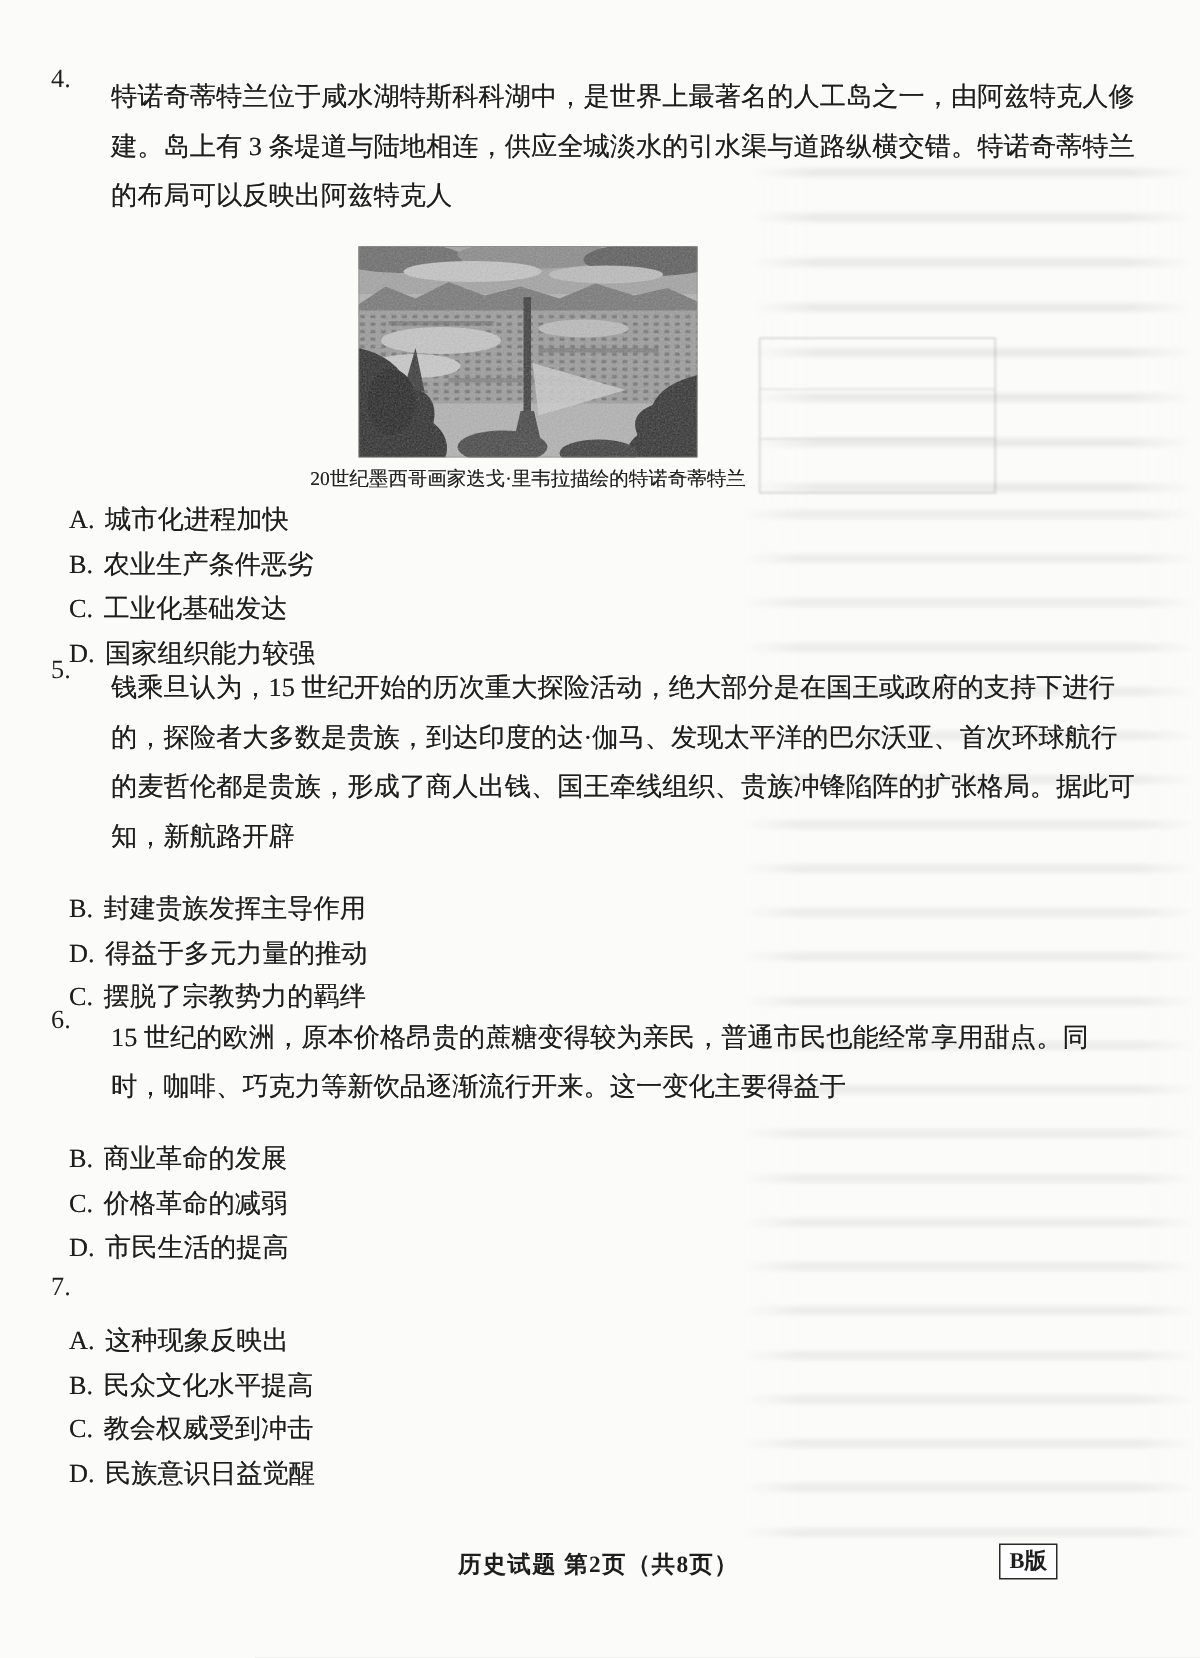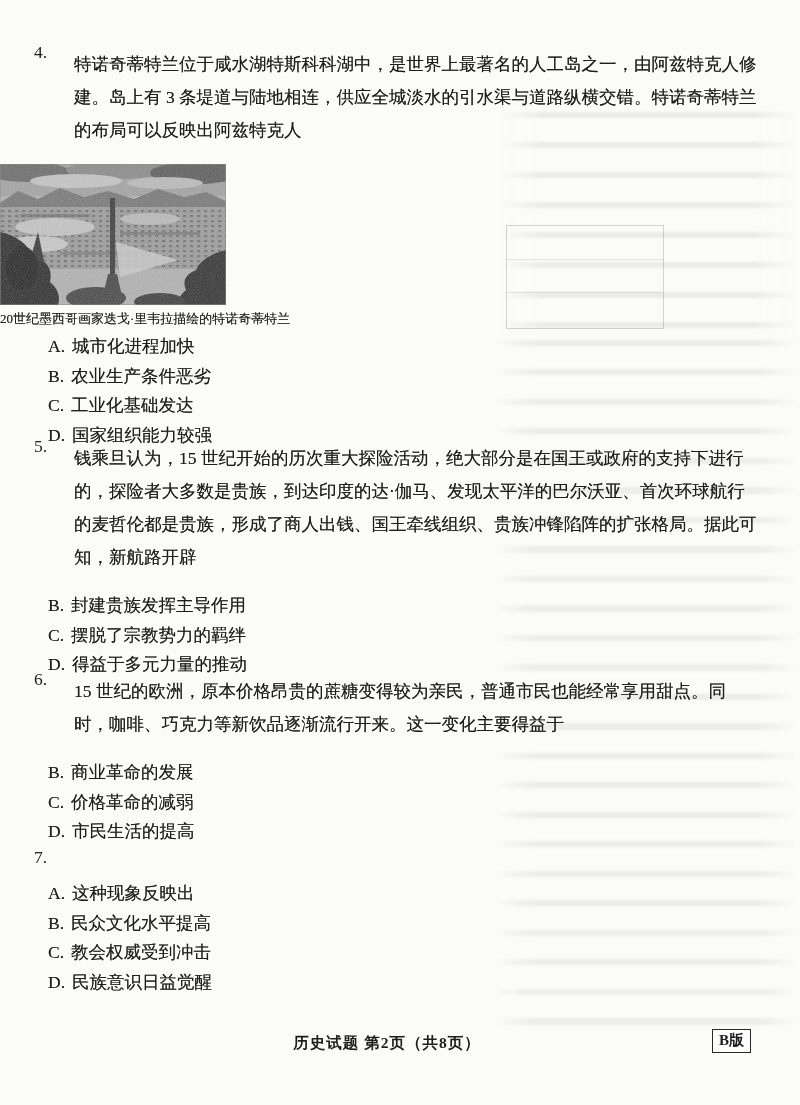--- a/index.html
+++ b/index.html
@@ -9,32 +9,32 @@
     font-family:"Liberation Serif","DejaVu Serif",serif;
     color:#1e1e1e;
   }
   
   .question{position:absolute;left:0;width:800px;}
   .q4{top:36px}.q5{top:430px}.q6{top:663px}.q7{top:841px}
   .stem-row{display:flex;align-items:flex-start;padding-left:34px;}
   .qnum{flex:0 0 28px;font-size:17.5px;line-height:33px;white-space:nowrap;}
   .stem{margin:12px;width:686px;font-size:17.5px;line-height:33px;
         text-shadow:0 0 .4px rgba(20,20,20,.65);}
-  .options{list-style:none;margin:5px 0 0;padding:0 0 0 48px;}
+  .options{list-style:none;margin:5px 15px 0;padding:0 0 0 31px;}
   .options li{font-size:17.5px;line-height:29.6px;text-shadow:0 0 .4px rgba(20,20,20,.6);}
   .olabel{margin-right:7px;}
   
-  .fig{margin:5px 0 0;width:704px;text-align:left;}
+  .fig{margin:5px 0 0;width:704px;text-align:center;}
   .fig svg{display:inline-block;width:226px;height:141px;vertical-align:top;}
   .fig figcaption{font-size:13px;line-height:17px;margin-top:5px;color:#232323;
         text-shadow:0 0 .3px rgba(20,20,20,.55);}
   
-  .page-label{position:absolute;top:1033px;left:4px;width:766px;text-align:center;
+  .page-label{position:absolute;top:1033px;left:16px;width:766px;text-align:center;
         font-size:15.5px;font-weight:600;letter-spacing:1px;}
-  .edition{position:absolute;top:1029px;left:712px;border:1.5px solid #2a2a2a;
+  .edition{position:absolute;top:1029px;left:666px;border:1.5px solid #2a2a2a;
         padding:1px 6px 2px;font-size:15px;font-weight:600;background:rgba(255,255,255,.6);}
   
   .bleed{position:absolute;pointer-events:none;filter:blur(1.3px);opacity:.75;}
   .bleed-a{left:502px;top:112px;width:292px;height:230px;
     background:
       linear-gradient(90deg,rgba(251,251,249,.95),rgba(251,251,249,0) 14%,rgba(251,251,249,0) 86%,rgba(251,251,249,.95)),
       repeating-linear-gradient(180deg,rgba(120,120,120,.17) 0 6px,rgba(120,120,120,0) 6px 30px);}
   .bleed-b{left:497px;top:340px;width:298px;height:695px;
     background:
       linear-gradient(90deg,rgba(251,251,249,.95),rgba(251,251,249,0) 12%,rgba(251,251,249,0) 88%,rgba(251,251,249,.95)),
@@ -115,22 +115,22 @@
     </ul>
   </section>
 
   <section class="question q5">
     <div class="stem-row">
       <span class="qnum">5.</span>
       <p class="stem">钱乘旦认为，15 世纪开始的历次重大探险活动，绝大部分是在国王或政府的支持下进行的，探险者大多数是贵族，到达印度的达·伽马、发现太平洋的巴尔沃亚、首次环球航行的麦哲伦都是贵族，形成了商人出钱、国王牵线组织、贵族冲锋陷阵的扩张格局。据此可知，新航路开辟</p>
     </div>
     <ul class="options">
       <li><span class="olabel">B.</span><span class="otext">封建贵族发挥主导作用</span></li>
+      <li><span class="olabel">D.</span><span class="otext">得益于多元力量的推动</span></li>
       <li><span class="olabel">C.</span><span class="otext">摆脱了宗教势力的羁绊</span></li>
-      <li><span class="olabel">D.</span><span class="otext">得益于多元力量的推动</span></li>
     </ul>
   </section>
 
   <section class="question q6">
     <div class="stem-row">
       <span class="qnum">6.</span>
       <p class="stem">15 世纪的欧洲，原本价格昂贵的蔗糖变得较为亲民，普通市民也能经常享用甜点。同时，咖啡、巧克力等新饮品逐渐流行开来。这一变化主要得益于</p>
     </div>
     <ul class="options">
       <li><span class="olabel">B.</span><span class="otext">商业革命的发展</span></li>

